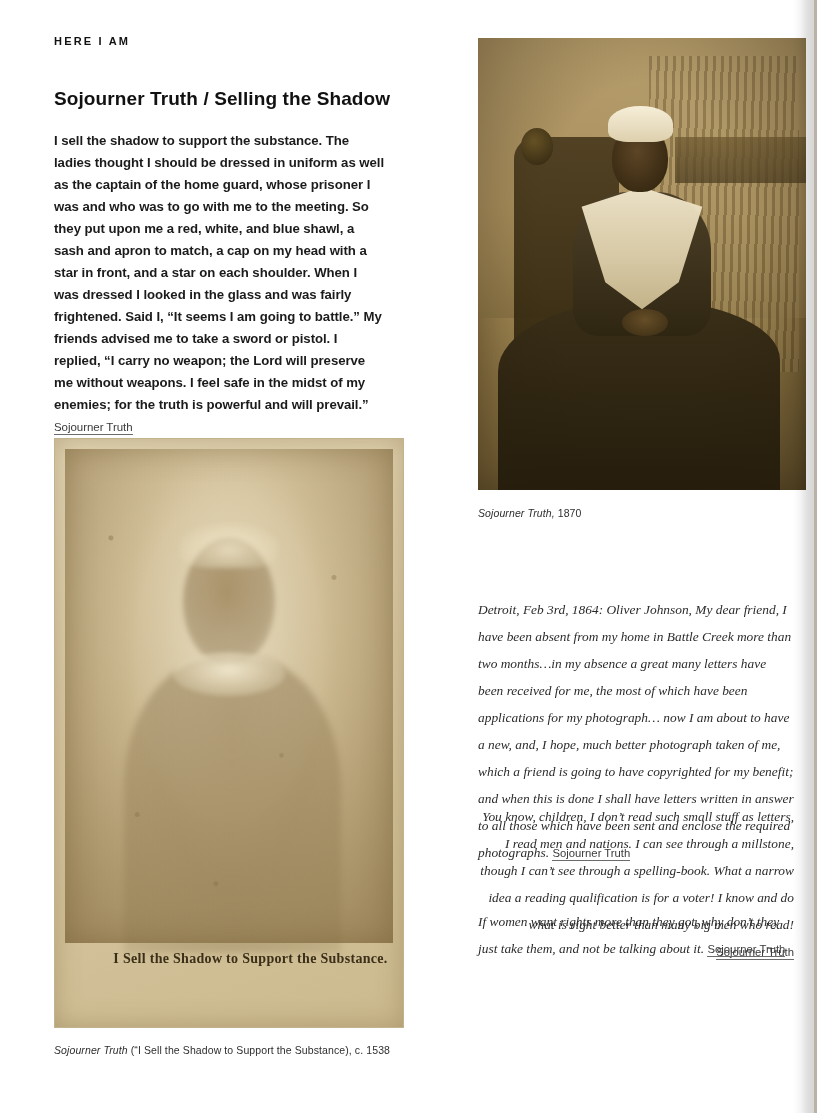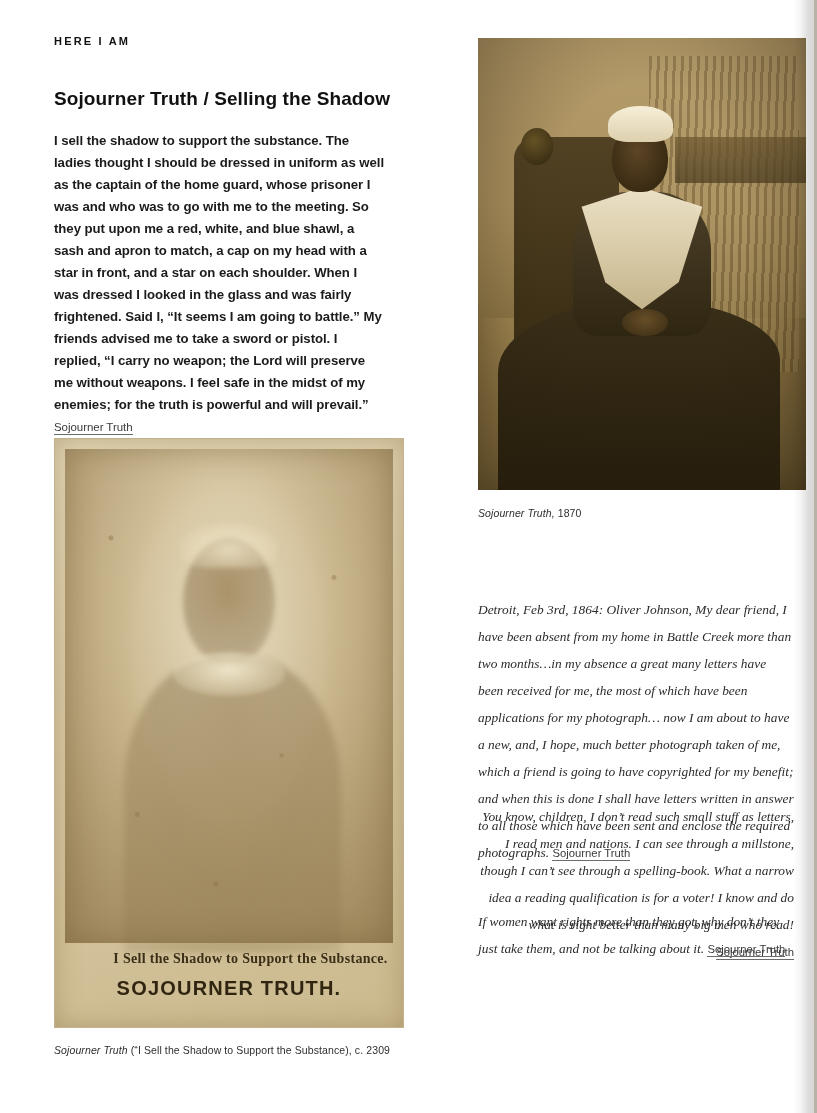--- a/index.html
+++ b/index.html
@@ -308,25 +308,24 @@
 <div class="photo" id="photo-cdv">
   <div class="plate">
     <div class="figure-body"></div>
     <div class="figure-head"></div>
     <div class="cap"></div>
     <div class="figure-collar"></div>
     <div class="spots"></div>
     <div class="plate-vignette"></div>
   </div>
   <div class="mount-line1">I Sell the Shadow to Support the Substance.</div>
-  <div class="mount-line2">SOJOURNER TRUTH.</div>
 </div>
 
 <div class="caption" id="caption-cdv">
-  <span>Sojourner Truth</span><span class="plain"> (“I Sell the Shadow to Support the Substance), c. 2309</span>
+  <span>Sojourner Truth</span><span class="plain"> (“I Sell the Shadow to Support the Substance), c. 1538</span>
 </div>
 
 <div class="quote-col" id="quote-1">
   <span>Detroit, Feb 3rd, 1864: Oliver Johnson, My dear friend, I have been absent from my home in Battle Creek more than two months…in my absence a great many letters have been received for me, the most of which have been applications for my photograph… now I am about to have a new, and, I hope, much better photograph taken of me, which a friend is going to have copyrighted for my benefit; and when this is done I shall have letters written in answer to all those which have been sent and enclose the required photographs.</span>
   <span class="attrib-serif">Sojourner Truth</span>
 </div>
 
 <div class="quote-col" id="quote-2">
   <span>You know, children, I don’t read such small stuff as letters, I read men and nations.  I can see through a millstone, though I can’t see through a spelling-book. What a narrow idea a reading qualification is for a voter!  I know and do what is right better than many big men who read!</span>
   <span class="attrib-serif">Sojourner Truth</span>

